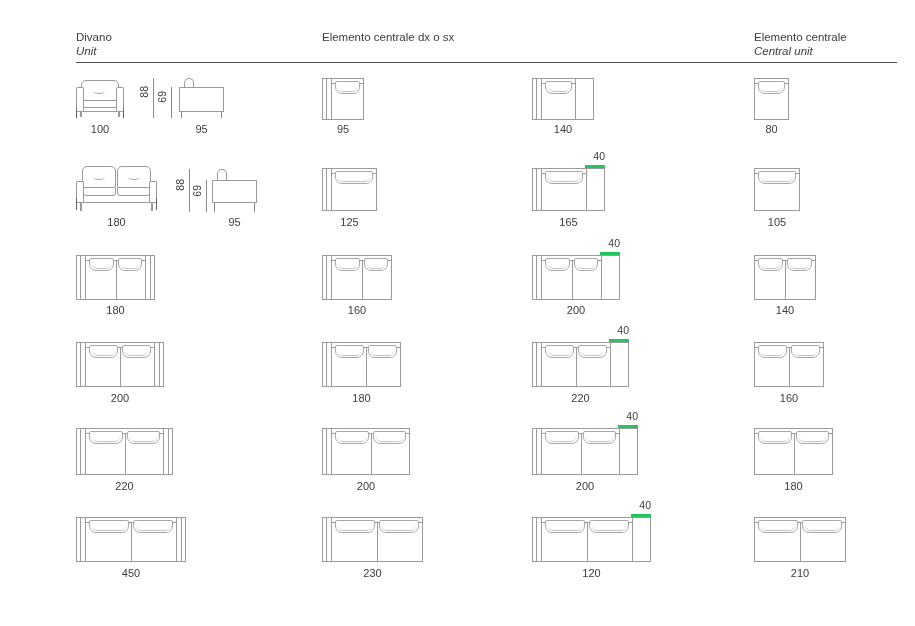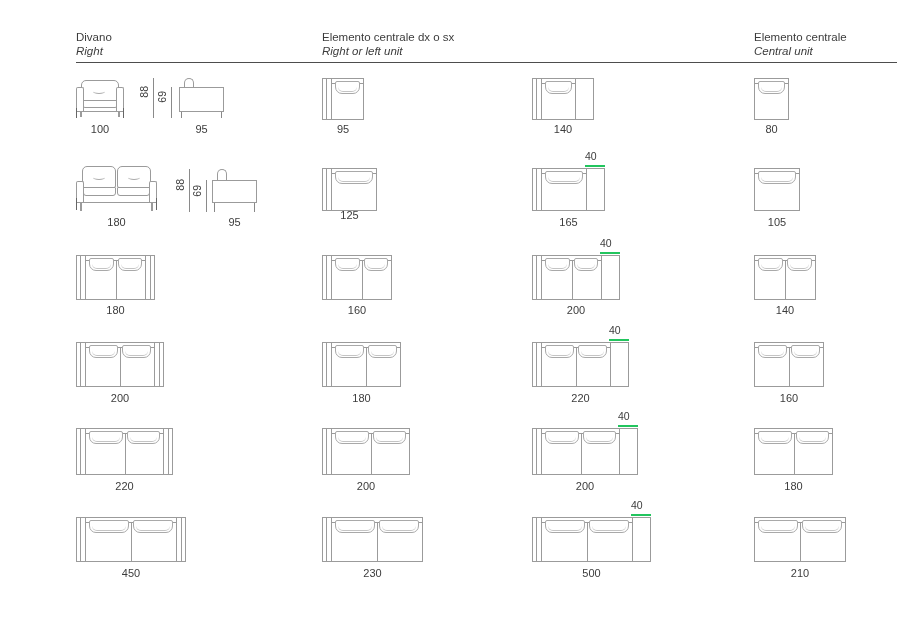--- a/index.html
+++ b/index.html
@@ -24,22 +24,22 @@
   .c{top:2px;height:13px;border:1px solid #a9a9a9;border-radius:2px 2px 7px 7px;background:#fff;}
   .c::after{content:"";position:absolute;left:2px;right:2px;bottom:1px;height:4px;
             border-bottom:1px solid #c4c4c4;border-radius:0 0 6px 6px;}
   .seats-1 .c1{left:3px;right:3px;}
   .seats-2 .c1{left:3px;right:calc(50% + 2px);}
   .seats-2 .c2{left:calc(50% + 2px);right:3px;}
   .dv{top:4px;bottom:0;left:50%;width:0;border-left:1px solid #9b9b9b;}
 
   
   .lab{position:absolute;font-size:11px;height:14px;line-height:14px;text-align:center;color:#3c3c3c;}
-  .dim40{position:absolute;width:20px;height:15px;line-height:13px;text-align:left;font-size:10.5px;
-         color:#3c3c3c;border-bottom:2px solid #22c55e;}
+  .dim40{position:absolute;width:20px;height:15px;line-height:13px;text-align:right;font-size:10.5px;
+         color:#3c3c3c;border-bottom:5px solid #22c55e;}
   .vline{position:absolute;width:0;border-left:1px solid #8a8a8a;}
   .vlab{position:absolute;font-size:10.5px;color:#3c3c3c;writing-mode:vertical-rl;transform:rotate(180deg);}
 
   
   .fv{position:absolute;}
   .bc{top:0;border:1px solid #9b9b9b;border-radius:5px 5px 2px 2px;background:#fff;}
   .bc::after{content:"";position:absolute;left:30%;width:12px;height:4px;top:42%;
              border-bottom:1px solid #aaa;border-radius:50%;}
   .armp{border:1px solid #9b9b9b;border-bottom:none;border-radius:2px 2px 0 0;background:#fff;}
   .sb{border:1px solid #9b9b9b;border-radius:1px 1px 3px 3px;background:#fff;}
@@ -53,25 +53,24 @@
   .svbody{left:0;right:0;border:1px solid #9b9b9b;background:#fff;}
   .leg{width:1px;background:#888;}
 </style>
 </head>
 <body>
 
 <div id="page">
 
   <div class="hdr" style="left:52px;top:30px">
     <div class="t1">Divano</div>
-    <div class="t2">Right</div>
+    <div class="t2">Unit</div>
   </div>
   <div class="hdr" style="left:298px;top:30px">
     <div class="t1">Elemento centrale dx o sx</div>
-    <div class="t2">Right or left unit</div>
   </div>
   <div class="hdr" style="left:730px;top:30px">
     <div class="t1">Elemento centrale</div>
     <div class="t2">Central unit</div>
   </div>
   <div class="rule" style="left:52px;top:62px;width:821px"></div>
 
   <div class="fv" style="left:52px;top:80px;width:48px;height:38px">
     <i class="bc" style="left:5px;right:5px;height:21px"></i>
     <i class="sb" style="left:6px;right:6px;top:20px;height:8px"></i>
@@ -179,21 +178,21 @@
   </div>
   <div class="lab" style="left:298px;top:122px;width:42px">95</div>
 
   <div class="tv arm-l seats-1" style="left:298px;top:168px;width:55px;height:43px">
     <i class="al"></i>
     <div class="seat">
         <i class="bk"></i>
         <i class="c c1"></i>
       </div>
   </div>
-  <div class="lab" style="left:298px;top:208px;width:55px">125</div>
+  <div class="lab" style="left:298px;top:215px;width:55px">125</div>
 
   <div class="tv arm-l seats-2" style="left:298px;top:255px;width:70px;height:45px">
     <i class="al"></i>
     <div class="seat">
         <i class="bk"></i>
         <i class="c c1"></i>
         <i class="c c2"></i>
         <i class="dv"></i>
       </div>
   </div>
@@ -296,21 +295,21 @@
   <div class="tv arm-l seats-2 has-surface" style="left:508px;top:517px;width:119px;height:45px">
     <i class="al"></i>
       <i class="sf"></i>
     <div class="seat">
         <i class="bk"></i>
         <i class="c c1"></i>
         <i class="c c2"></i>
         <i class="dv"></i>
       </div>
   </div>
-  <div class="lab" style="left:508px;top:566px;width:119px">500</div>
+  <div class="lab" style="left:508px;top:566px;width:119px">120</div>
 
   <div class="tv seats-1" style="left:730px;top:78px;width:35px;height:42px">
     <div class="seat">
         <i class="bk"></i>
         <i class="c c1"></i>
       </div>
   </div>
   <div class="lab" style="left:730px;top:122px;width:35px">80</div>
 
   <div class="tv seats-1" style="left:730px;top:168px;width:46px;height:43px">

